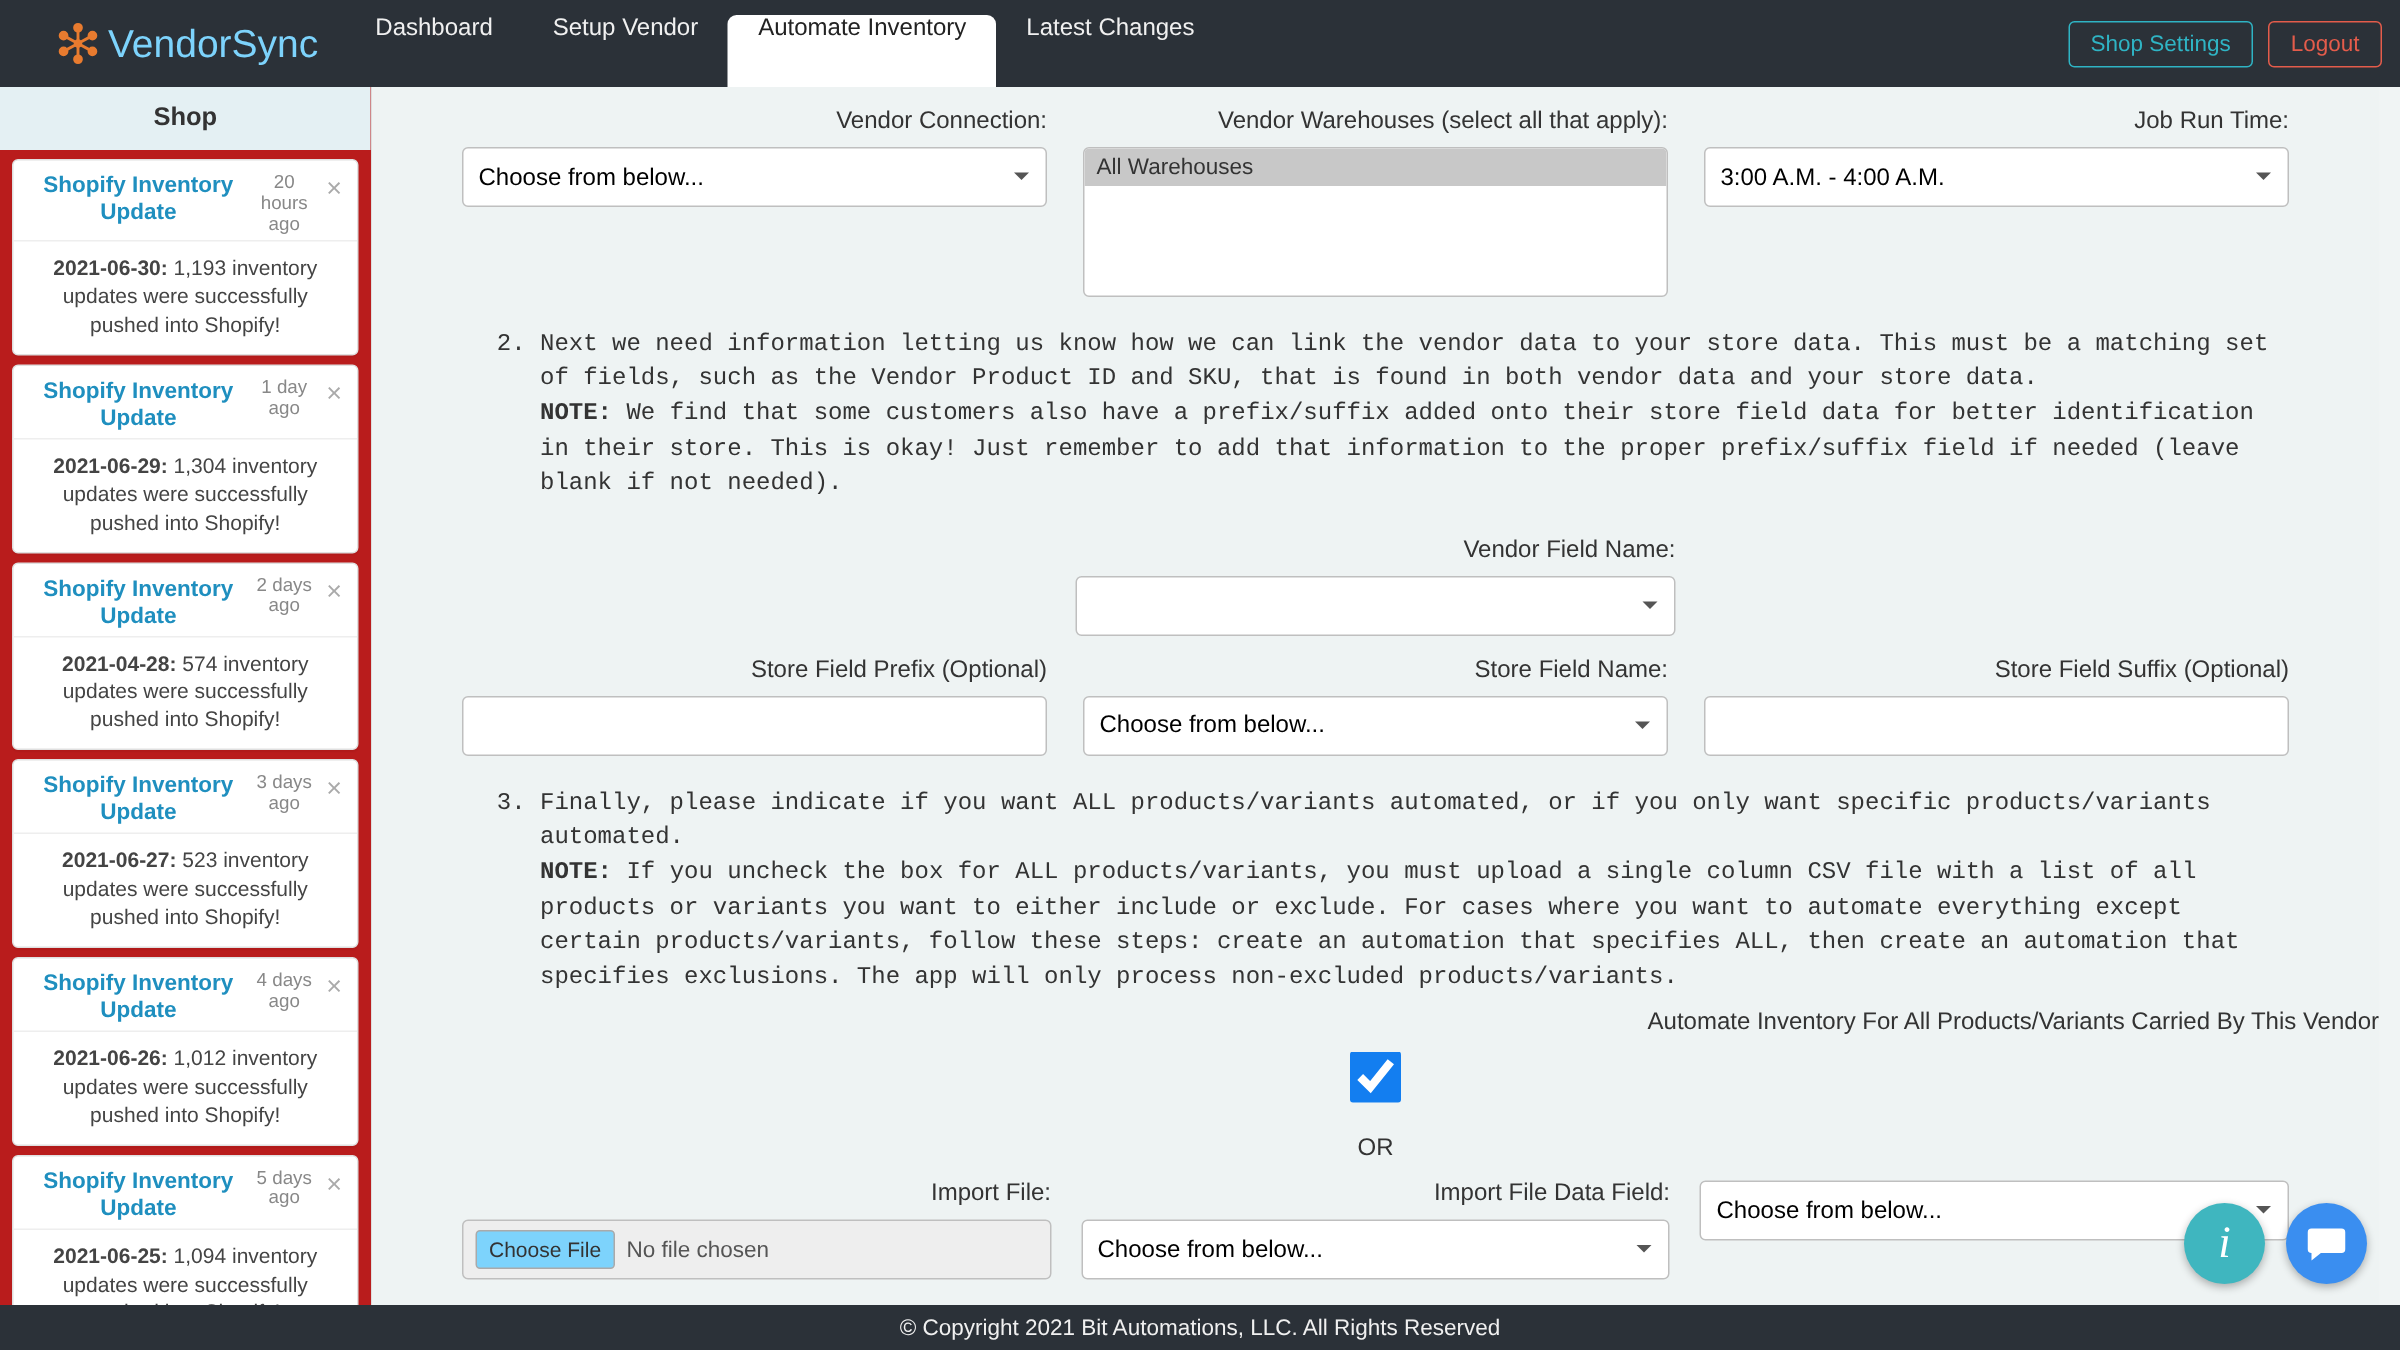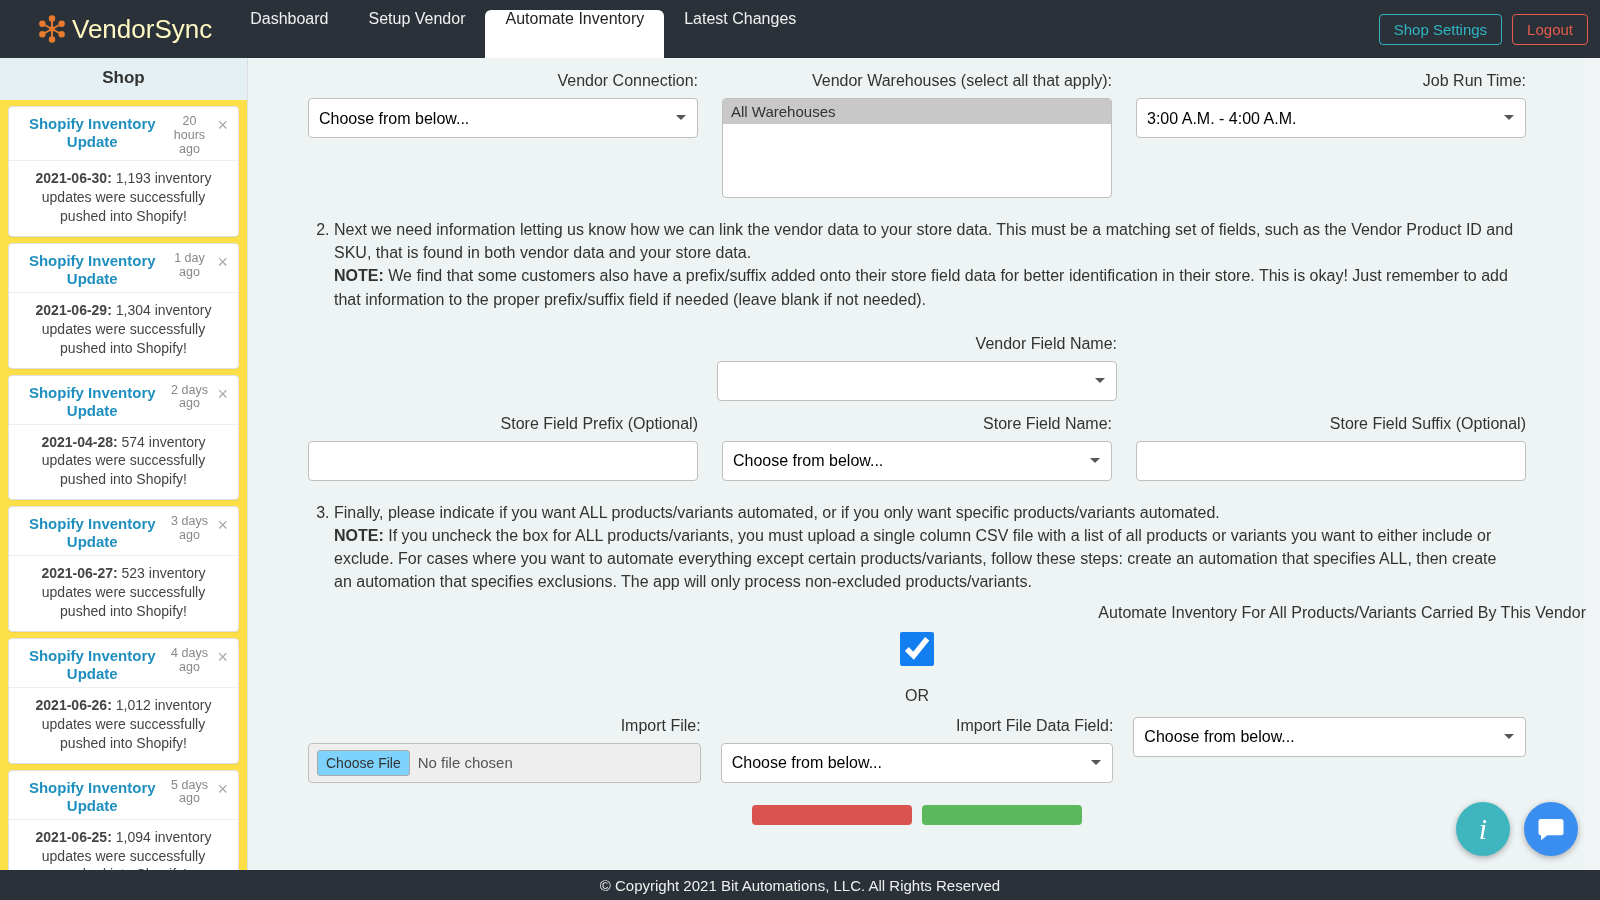--- a/index.html
+++ b/index.html
@@ -1,29 +1,29 @@
 <!DOCTYPE html>
 <html><head>
 <meta charset="utf-8">
 <style>
   * { box-sizing: border-box; margin: 0; padding: 0; }
   html, body { width: 1600px; height: 900px; overflow: hidden; font-family: "Segoe UI", Arial, sans-serif; font-size: 15px; color: #333; background: #f0f4f4; }
   .topbar { height: 58px; background: #2b3138; display: flex; align-items: center; padding: 0 12px 0 0; }
-  .brand { display: flex; align-items: center; padding: 0 18px 0 38px; color: #fef9c3; font-size: 26px; font-weight: 300; }
+  .brand { display: flex; align-items: center; padding: 0 18px 0 38px; color: #7dd3fc; font-size: 26px; font-weight: 300; }
   .brand-icon { width: 28px; height: 28px; margin-right: 6px; }
   .navtabs { display: flex; align-items: stretch; height: 100%; }
   .navtab { padding: 0 20px; display: flex; color: #f0f0f0; font-size: 16px; cursor: pointer; border-top-left-radius:6px; border-top-right-radius:6px; margin-top:10px; }
   .navtab.active { background: #fff; color: #222; }
   .top-right { margin-left: auto; display: flex; gap: 10px; }
   .btn-outline { padding: 6px 14px; border-radius: 4px; font-size: 15px; cursor: pointer; background: transparent; }
   .btn-cyan { border: 1px solid #2fb4c4; color: #2fb4c4; }
   .btn-red  { border: 1px solid #e45c4b; color: #e45c4b; }
 
   .body { display: flex; height: 820px; }
-  .sidebar { width: 248px; background: #fde047; border-right: 1px solid #ddd; overflow-y: auto; }
+  .sidebar { width: 248px; background: #b91c1c; border-right: 1px solid #ddd; overflow-y: auto; }
   .sidebar-title { text-align: center; font-weight: 700; font-size: 17px; padding: 10px 0 12px; background:#e4f0f3; }
   .notif { margin: 6px 8px; border: 1px solid #e0e0e0; border-radius: 4px; background: #fff; box-shadow: 0 1px 1px rgba(0,0,0,0.05); }
   .notif-head { display: flex; align-items: flex-start; padding: 8px 6px 4px 10px; }
   .notif-title { color: #1f8fbf; font-weight: 600; font-size: 15px; flex: 1; text-align: center; line-height: 1.2; }
   .notif-time { color: #888; font-size: 12.5px; width: 48px; text-align: center; line-height: 1.1; }
   .notif-close { color: #aaa; cursor: pointer; font-size: 18px; padding: 0 4px; }
   .notif-body { font-size: 14px; color: #444; padding: 8px 10px 10px; text-align: center; line-height: 1.35; border-top: 1px solid #eee; }
   .notif-body .date { font-weight: 700; }
 
   .main-wrap { flex: 1; position: relative; }
@@ -32,21 +32,21 @@
   .col { flex: 1; }
   .lbl { text-align: right; font-size: 16px; color: #333; margin-bottom: 8px; }
   select, input[type=text] { width: 100%; height: 40px; font-size: 16px; padding: 0 10px; border: 1px solid #bfbfbf; border-radius: 4px; background: #fff; }
   select { appearance: none; -webkit-appearance: none; background-image: none; padding-right: 28px; }
   .select-wrap { position: relative; }
   .select-wrap::after { content:""; position:absolute; right:12px; top:17px; border:5px solid transparent; border-top-color:#555; pointer-events:none; }
   .listbox { height: 100px; border: 1px solid #bfbfbf; border-radius: 4px; background: #fff; overflow-y: scroll; position:relative; }
   .listbox-item { padding: 4px 8px; font-size: 15px; }
   .listbox-item.selected { background: #c8c8c8; }
 
-  ol.steps { list-style: decimal; padding: 20px 70px 0 86px; }
+  ol.steps { list-style: decimal; padding: 20px 70px 0 112px; font-family: Liberation Mono, monospace; }
   ol.steps > li { margin-bottom: 10px; font-size: 16px; line-height: 1.45; color: #333; }
   .note-label { font-weight: 700; }
 
   .center { text-align: center; }
   .bigcheck { width: 34px; height: 34px; accent-color: #137ef0; }
   .or { text-align: center; font-size: 16px; margin: 18px 0 8px; }
 
   .file-row { display: flex; gap: 20px; padding: 4px 60px 10px 60px; }
   .filebox { display: flex; align-items: center; gap: 8px; border: 1px solid #bfbfbf; border-radius: 4px; background:#eee; height: 40px; padding: 0 8px; }
   .choose { background: #7dd3fc; border: 1px solid #aaa; border-radius: 3px; padding: 4px 8px; font-size: 14px; }

